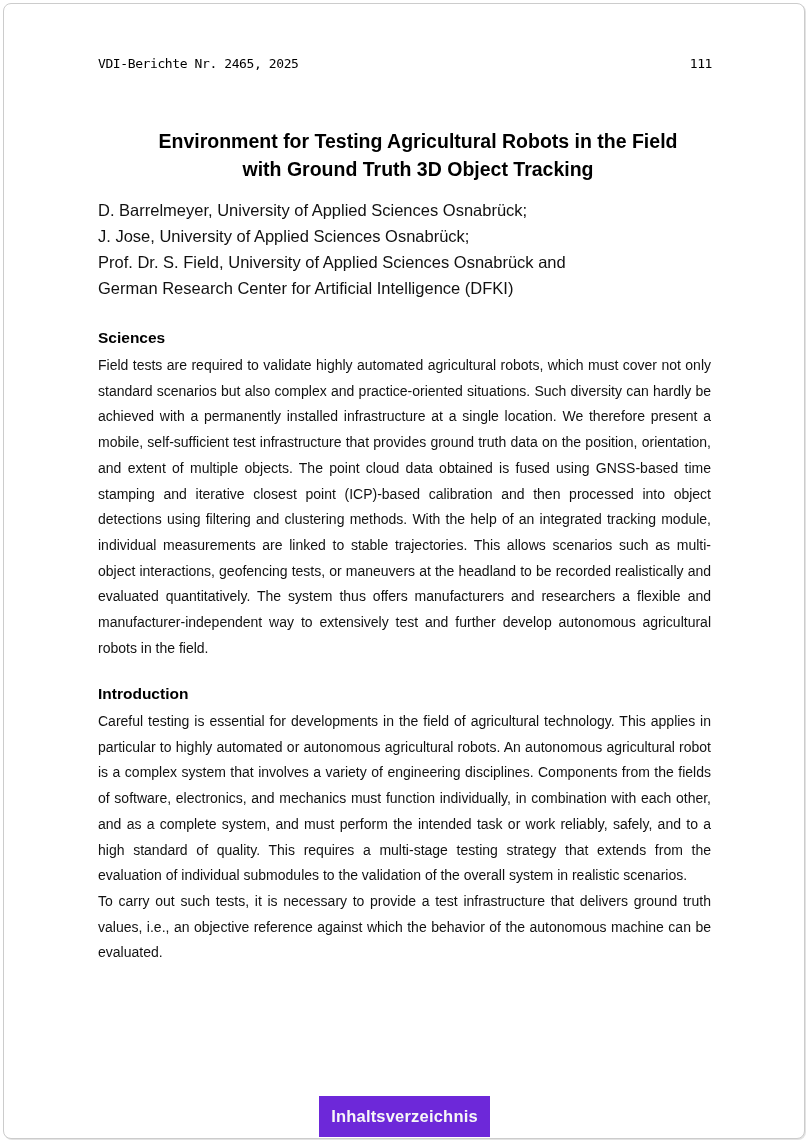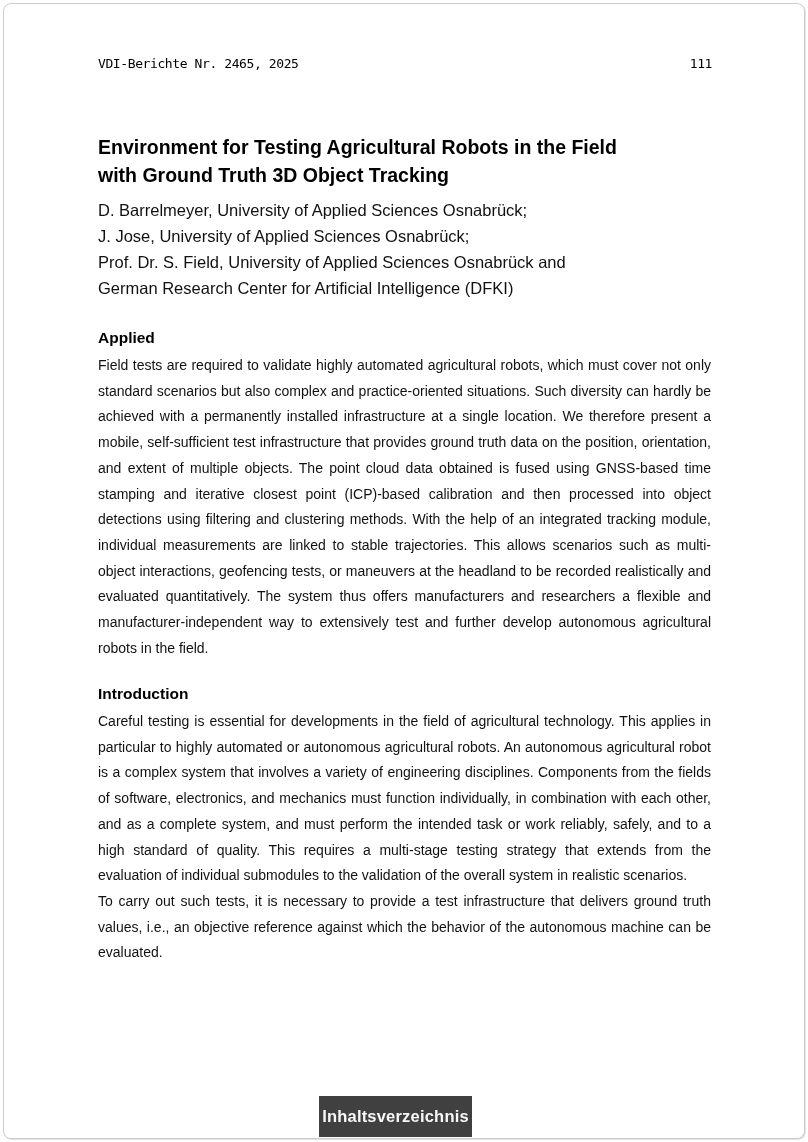--- a/index.html
+++ b/index.html
@@ -31,27 +31,28 @@
     display: flex;
     justify-content: space-between;
     align-items: baseline;
     font-family: "DejaVu Sans Mono", monospace;
     font-size: 13px;
     letter-spacing: -0.4px;
     color: #000000;
   }
   .paper-title {
     position: absolute;
-    top: 121px;
+    top: 115px;
     left: 98px;
     width: 640px;
     font-size: 19.5px;
     font-weight: bold;
     line-height: 27.5px;
     color: #000000;
+    text-align: center;
   }
   .authors {
     position: absolute;
     top: 197px;
     left: 98px;
     width: 640px;
     font-size: 16.5px;
     line-height: 26px;
     color: #111111;
   }
@@ -74,23 +75,23 @@
     font-size: 14px;
     line-height: 25.7px;
     text-align: justify;
     margin: 0;
     color: #111111;
   }
   .toc-button {
     position: absolute;
     left: 319px;
     top: 1096px;
-    width: 153px;
+    width: 171px;
     height: 41px;
-    background: #404040;
+    background: #6d28d9;
     color: #f7f7f7;
     border: none;
     font-family: "Liberation Sans", sans-serif;
     font-weight: bold;
     font-size: 16.5px;
     letter-spacing: 0.2px;
     display: flex;
     align-items: center;
     justify-content: center;
     cursor: pointer;
@@ -112,21 +113,21 @@
 </h1>
 
 <div class="authors">
   <div><span class="b">D. Barrelmeyer</span><span>, University of Applied Sciences Osnabrück;</span></div>
   <div><span class="b">J. Jose</span><span>, University of Applied Sciences Osnabrück;</span></div>
   <div><span>Prof. Dr. </span><span class="b">S. Field</span><span>, University of Applied Sciences Osnabrück and</span></div>
   <div><span>German Research Center for Artificial Intelligence (DFKI)</span></div>
 </div>
 
 <div class="section section-abstract">
-  <h2 class="section-heading">Applied</h2>
+  <h2 class="section-heading">Sciences</h2>
   <p class="body-text">Field tests are required to validate highly automated agricultural robots, which must cover not only standard scenarios but also complex and practice-oriented situations. Such diversity can hardly be achieved with a permanently installed infrastructure at a single location. We therefore present a mobile, self-sufficient test infrastructure that provides ground truth data on the position, orientation, and extent of multiple objects. The point cloud data obtained is fused using GNSS-based time stamping and iterative closest point (ICP)-based calibration and then processed into object detections using filtering and clustering methods. With the help of an integrated tracking module, individual measurements are linked to stable trajectories. This allows scenarios such as multi-object interactions, geofencing tests, or maneuvers at the headland to be recorded realistically and evaluated quantitatively. The system thus offers manufacturers and researchers a flexible and manufacturer-independent way to extensively test and further develop autonomous agricultural robots in the field.</p>
 </div>
 
 <div class="section section-intro">
   <h2 class="section-heading">Introduction</h2>
   <p class="body-text">Careful testing is essential for developments in the field of agricultural technology. This applies in particular to highly automated or autonomous agricultural robots. An autonomous agricultural robot is a complex system that involves a variety of engineering disciplines. Components from the fields of software, electronics, and mechanics must function individually, in combination with each other, and as a complete system, and must perform the intended task or work reliably, safely, and to a high standard of quality. This requires a multi-stage testing strategy that extends from the evaluation of individual submodules to the validation of the overall system in realistic scenarios.</p>
   <p class="body-text">To carry out such tests, it is necessary to provide a test infrastructure that delivers ground truth values, i.e., an objective reference against which the behavior of the autonomous machine can be evaluated.</p>
 </div>
 
 <button class="toc-button">

